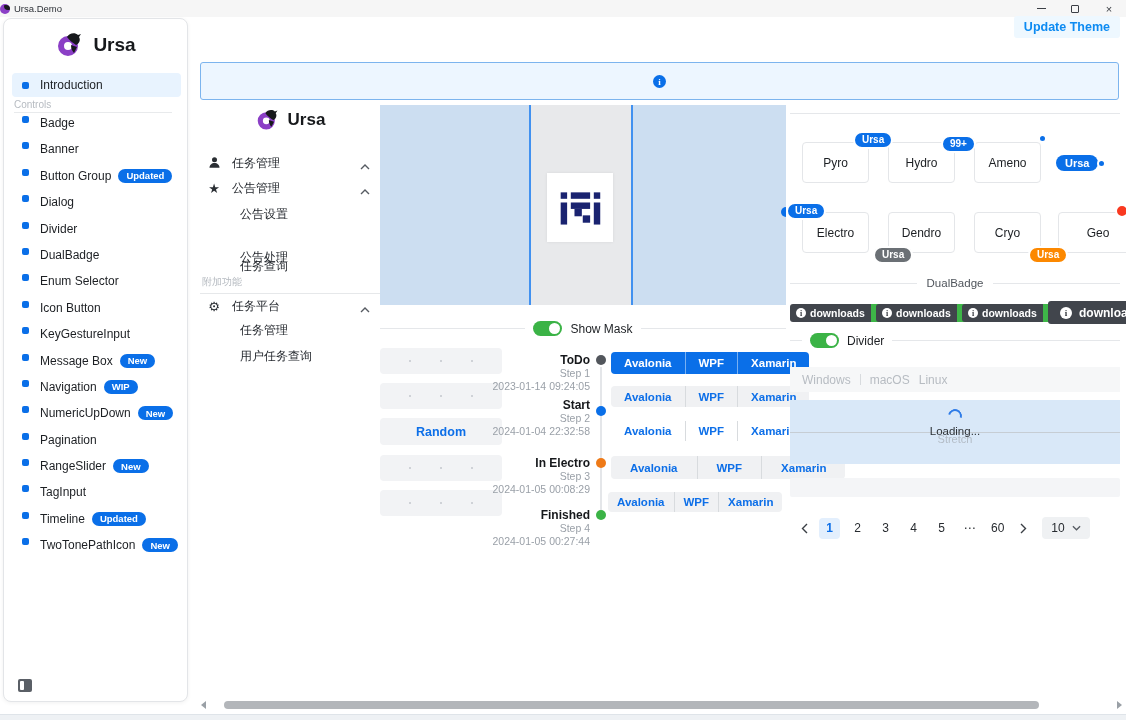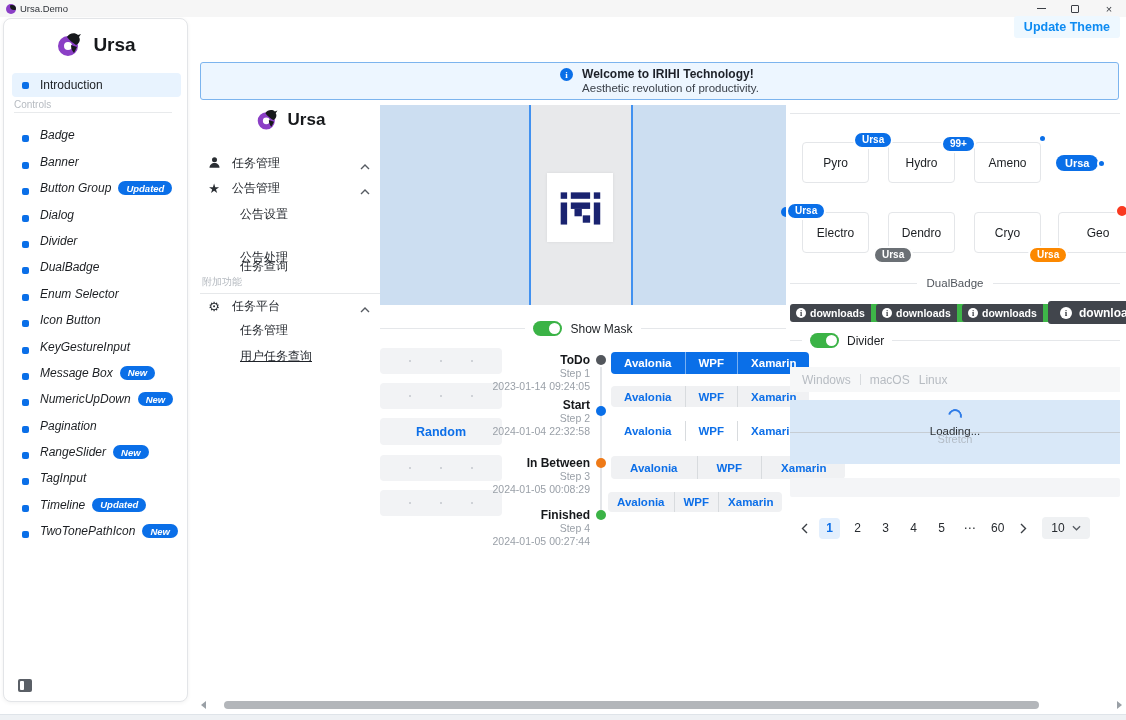--- a/index.html
+++ b/index.html
@@ -1,41 +1,41 @@
 <!DOCTYPE html>
 <html><head>
 <meta charset="utf-8">
 <style>
   * { box-sizing: border-box; margin: 0; padding: 0; }
   html,body { width:1126px; height:720px; overflow:hidden; }
   body { font-family:"Liberation Sans","DejaVu Sans",sans-serif; background:#fff; color:#1c1f23; }
   .window { position:relative; width:1126px; height:720px; overflow:hidden; background:#fff; }
 
   
-  .titlebar { position:absolute; left:0; top:0; width:1126px; height:17px; background:#f6f6f6; display:flex; align-items:center; padding-left:6px; font-size:9.5px; color:#2e3238; }
+  .titlebar { position:absolute; left:0; top:0; width:1126px; height:17px; background:#f6f6f6; display:flex; align-items:center; font-size:9.5px; color:#2e3238; }
   .titlebar .app-ico { width:10px; height:10px; border-radius:50%; background:#8b3fc6; position:relative; margin-right:4px; }
   .titlebar .app-ico::after{ content:""; position:absolute; left:4px; top:1px; width:6px; height:5px; background:#17191c; border-radius:1px 4px 1px 4px;}
   .win-controls { position:absolute; right:0; top:0; height:17px; display:flex; }
   .win-btn { width:34px; height:17px; display:flex; align-items:center; justify-content:center; color:#3b3f45; font-size:11px; }
   .glyph-min { width:9px; height:1px; background:#3b3f45; display:inline-block; }
   .glyph-max { width:8px; height:8px; border:1px solid #3b3f45; border-radius:1px; display:inline-block; }
 
   
   .sidebar { position:absolute; left:3px; top:18px; width:185px; height:684px; background:#fff; border:1px solid #e3e5e8; border-radius:8px; box-shadow:0 1px 4px rgba(0,0,0,.06); }
   .brand { position:absolute; left:0; top:12px; width:100%; display:flex; align-items:center; justify-content:center; gap:8px; }
   .brand-name { font-size:19px; font-weight:bold; color:#17191c; }
   .ursa-ico { position:relative; display:inline-block; }
   .ursa-ring { fill:#8b3fc6; }
   .ursa-bear { fill:#17191c; }
   .intro-item { position:absolute; left:8px; top:54px; width:169px; height:24px; background:#e8f3fe; border-radius:4px; display:flex; align-items:center; font-size:12px; }
   .bullet { width:7px; height:7px; border-radius:2px; background:#0a6fe8; margin:0 11px 0 10px; flex:none; }
   .side-section { position:absolute; left:10px; top:80px; font-size:10px; color:#b6bbc1; }
   .side-divider { position:absolute; left:10px; top:93px; width:158px; height:1px; background:#e8eaec; }
   .side-list { position:absolute; left:8px; top:97px; width:172px; }
-  .side-item { height:26.4px; display:flex; align-items:flex-end; font-size:12px; color:#1c1f23; border-radius:4px;font-style:italic; }
+  .side-item { height:26.4px; display:flex; align-items:flex-start; font-size:12px; color:#1c1f23; border-radius:4px; }
   .pill { display:inline-block; margin-left:7px; background:#0a6fe8; color:#fff; font-size:9.5px; font-weight:bold; padding:1.5px 8px; border-radius:999px; line-height:11px; }
   .collapse-btn { position:absolute; left:14px; bottom:9px; width:14px; height:13px; background:#5a5f66; border-radius:2px; }
   .collapse-btn::after { content:""; position:absolute; left:2px; top:2px; width:4px; height:9px; background:#fff; border-radius:1px; }
 
   
   .update-theme { position:absolute; right:6px; top:16px; font-size:12.5px; font-weight:bold; color:#0d8bf2; background:#eef8ff; border:none; padding:4px 10px; border-radius:3px; }
   .banner { position:absolute; left:200px; top:62px; width:919px; height:38px; background:#edf6ff; border:1px solid #7cb4ee; border-radius:3px; display:flex; align-items:center; justify-content:center; }
   .banner-inner { display:flex; align-items:flex-start; gap:9px; }
   .info-ico { width:13px; height:13px; border-radius:50%; background:#0a6fe8; color:#fff; font-size:9px; font-weight:bold; display:flex; align-items:center; justify-content:center; margin-top:1px; font-family:"Liberation Serif",serif; }
   .banner-title { font-size:12px; font-weight:bold; color:#1d2129; line-height:14px; }
@@ -217,20 +217,25 @@
           <span class="bullet"></span>
           <span>KeyGestureInput</span>
         </div>
       <div class="side-item">
           <span class="bullet"></span>
           <span>Message Box</span>
           <span class="pill">New</span>
         </div>
       <div class="side-item">
           <span class="bullet"></span>
+          <span>Navigation</span>
+          <span class="pill">WIP</span>
+        </div>
+      <div class="side-item">
+          <span class="bullet"></span>
           <span>NumericUpDown</span>
           <span class="pill">New</span>
         </div>
       <div class="side-item">
           <span class="bullet"></span>
           <span>Pagination</span>
         </div>
       <div class="side-item">
           <span class="bullet"></span>
           <span>RangeSlider</span>
@@ -251,24 +256,20 @@
           <span class="pill">New</span>
         </div>
     </div>
     <div class="collapse-btn"></div>
   </aside>
 
   <button class="update-theme">Update Theme</button>
   <div class="banner">
     <div class="banner-inner">
       <span class="info-ico">i</span>
-      <div>
-        <div class="banner-title">Welcome to IRIHI Technology!</div>
-        <div class="banner-sub">Aesthetic revolution of productivity.</div>
-      </div>
     </div>
   </div>
 
   <nav class="menu-col">
     <div class="menu-brand">
       <svg class="ursa-ico" width="26" height="24" viewBox="0 0 30 28">
         <path class="ursa-ring" d="M13 5a10 10 0 1 0 0 20 10 10 0 0 0 0-20zm0 6a4 4 0 1 1 0 8 4 4 0 0 1 0-8z"></path>
         <path class="ursa-bear" d="M12 6c2-4 8-5 11-2l3-1-2 3c2 3 0 7-3 8-3-2-7-5-9-8z"></path>
         <path class="ursa-bear" d="M16 14l6 2-3 6c-2-2-3-5-3-8z"></path>
       </svg>
@@ -310,21 +311,21 @@
     <div class="menu-item" style="top:189px;">
       <span class="menu-ico">⚙</span>
       <span>任务平台</span>
       <span class="menu-chevron"><svg width="10" height="6" viewBox="0 0 10 6">
             <polyline points="1,5 5,1 9,5" fill="none" stroke="#565b62" stroke-width="1.4"></polyline>
           </svg></span>
     </div>
     <div class="menu-item menu-child" style="top:213px;">
         <span>任务管理</span>
       </div>
-    <div class="menu-item menu-child" style="top:239px;text-decoration:underline;">
+    <div class="menu-item menu-child" style="top:239px;">
         <span>用户任务查询</span>
       </div>
   </nav>
 
   <section class="center-col">
     <div class="viewer">
       <div class="mask left"></div>
       <div class="mask right"></div>
       <div class="irihi-card">
         <svg width="46" height="46" viewBox="0 0 50 50">
@@ -379,21 +380,21 @@
       <div class="tl-time">2023-01-14 09:24:05</div>
     </div>
     <span class="tl-dot" style="top: 250px; background: rgb(82, 86, 92);"></span>
     <div class="tl-entry" style="top:293px;">
       <div class="tl-title">Start</div>
       <div class="tl-step">Step 2</div>
       <div class="tl-time">2024-01-04 22:32:58</div>
     </div>
     <span class="tl-dot" style="top: 301px; background: rgb(10, 111, 232);"></span>
     <div class="tl-entry" style="top:351px;">
-      <div class="tl-title">In Between</div>
+      <div class="tl-title">In Electro</div>
       <div class="tl-step">Step 3</div>
       <div class="tl-time">2024-01-05 00:08:29</div>
     </div>
     <span class="tl-dot" style="top: 353px; background: rgb(238, 122, 24);"></span>
     <div class="tl-entry" style="top:403px;">
       <div class="tl-title">Finished</div>
       <div class="tl-step">Step 4</div>
       <div class="tl-time">2024-01-05 00:27:44</div>
     </div>
     <span class="tl-dot" style="top: 405px; background: rgb(59, 179, 70);"></span>

